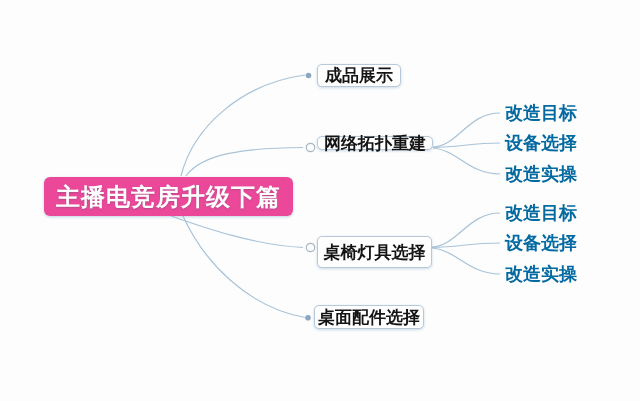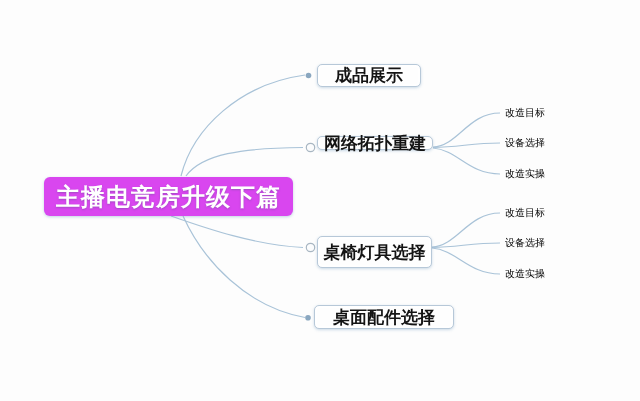--- a/index.html
+++ b/index.html
@@ -19,45 +19,45 @@
   }
   .node{
     position:absolute;
     box-sizing:border-box;
     display:flex;align-items:center;justify-content:center;
     white-space:nowrap;
     z-index:2;
   }
   .root-node{
     left:44px;top:177px;width:249px;height:39px;
-    background:#d946ef;
+    background:#ec4899;
     border-radius:6px;
     color:#ffffff;
     font-size:24px;font-weight:700;
     letter-spacing:1px;
     text-shadow:0 1px 2px rgba(60,90,115,.35);
     box-shadow:0 1px 3px rgba(120,160,195,.45);
   }
   .branch-node{
     background:#fefefe;
     border:1px solid #b7c8d8;
     border-radius:5px;
     box-shadow:0 1px 3px rgba(120,160,195,.38), inset 0 0 0 2px #ffffff;
     color:#141414;
     font-size:17px;font-weight:700;
   }
-  .branch-1{left:317px;top:64px;width:104px;height:23px;}
+  .branch-1{left:317px;top:64px;width:84px;height:23px;}
   .branch-2{left:317px;top:136px;width:116px;height:14px;}
   .branch-3{left:317px;top:236px;width:115px;height:32px;}
-  .branch-4{left:314px;top:305px;width:140px;height:24px;font-family:Liberation Serif, serif;}
+  .branch-4{left:314px;top:305px;width:110px;height:24px;font-family:Liberation Serif, serif;}
   .child-node{
     position:absolute;
     left:505px;height:16px;line-height:16px;
-    color:#000000;
-    font-size:10px;font-weight:400;
+    color:#0369a1;
+    font-size:18px;font-weight:700;
     white-space:nowrap;
     z-index:2;
   }
   .c11{top:105px;} .c12{top:135px;} .c13{top:166px;}
   .c21{top:205px;} .c22{top:235px;} .c23{top:266px;}
 </style>
 </head>
 <body>
 
 <div class="canvas">

